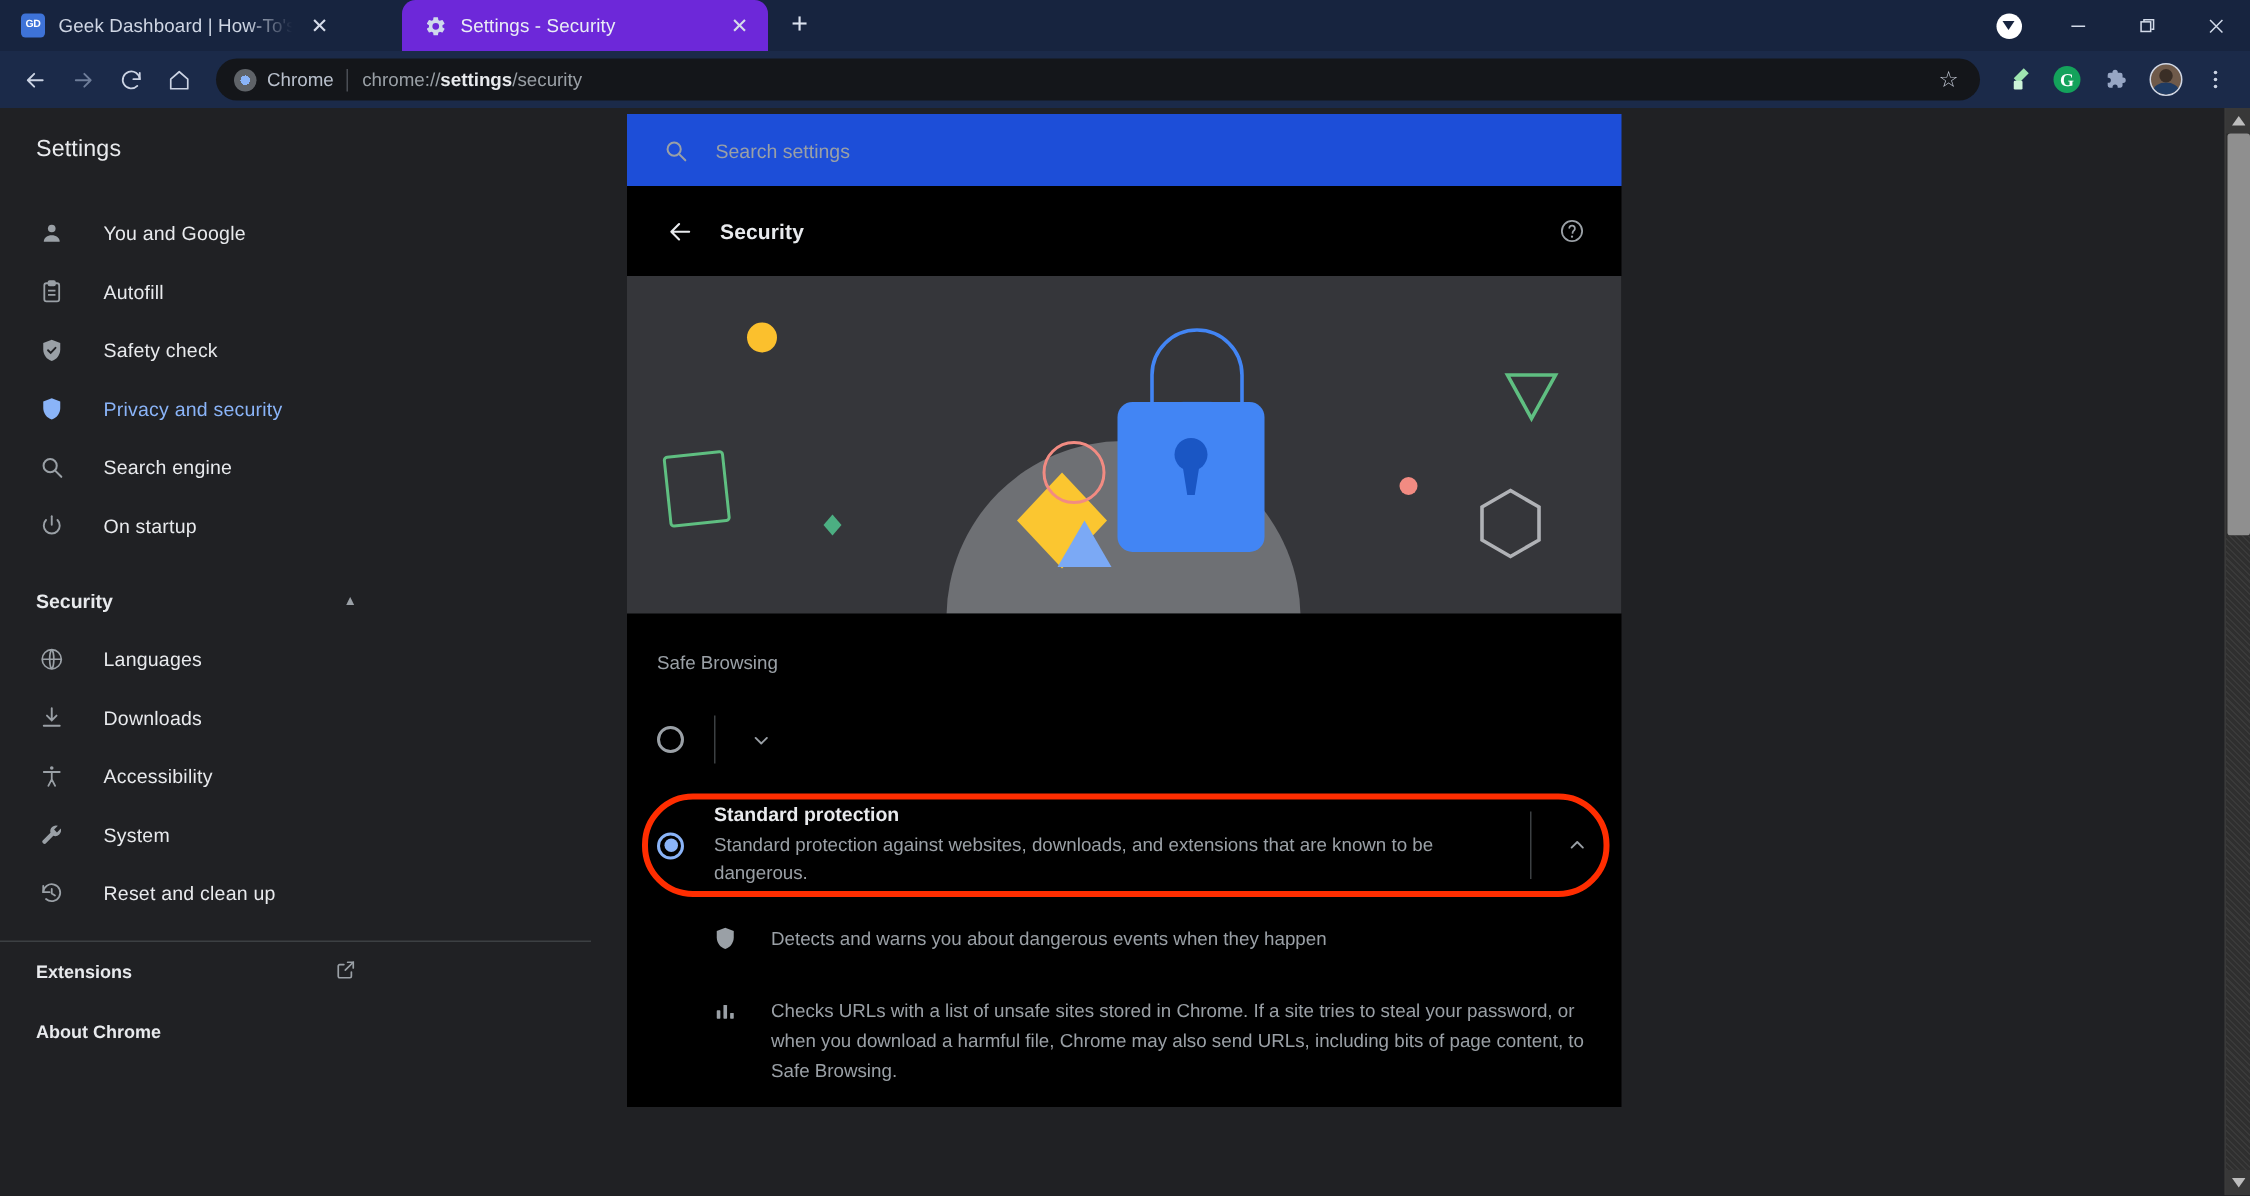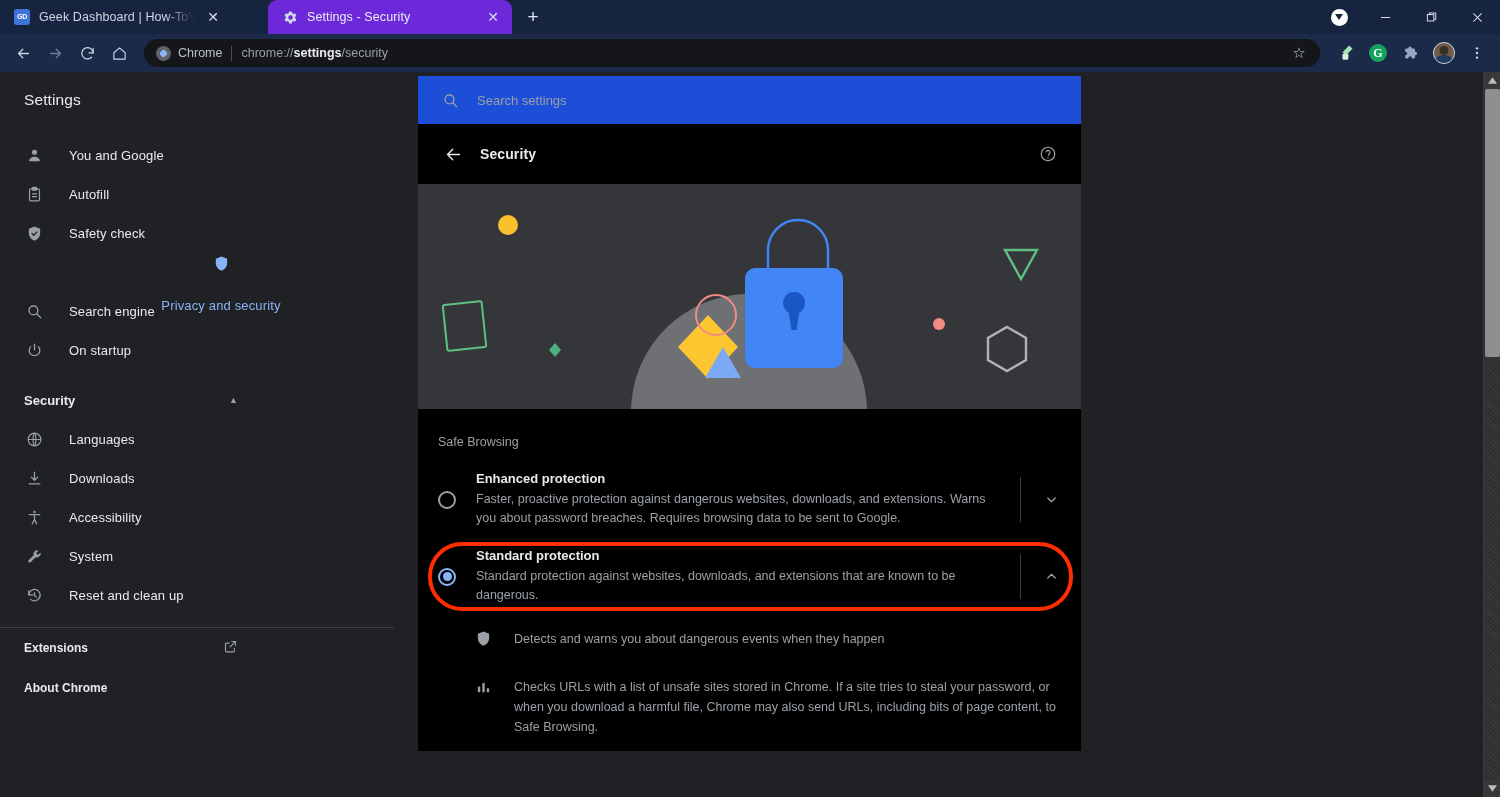--- a/index.html
+++ b/index.html
@@ -132,21 +132,21 @@
     font-size: 15.5px; color: #e8eaed; letter-spacing: 0.1px;
   }
   .nav { padding-top: 8px; }
   .nav-item {
     height: 39px; display: flex; align-items: center; gap: 25px;
     padding-left: 24px; color: #e8eaed; font-size: 13px; font-weight: normal;
     letter-spacing: 0.15px; cursor: default;
   }
   .nav-item .ic { width: 20px; height: 20px; flex: 0 0 20px; color: #9aa0a6;
     display: flex; align-items: center; justify-content: center; }
-  .nav-item.selected { color: #8ab4f8; flex-direction: column; }
+  .nav-item.selected { color: #8ab4f8; }
   .nav-item.selected .ic { color: #8ab4f8; }
   .nav-section {
     height: 40px; display: flex; align-items: center; padding-left: 24px;
     padding-right: 180px; color: #e8eaed; font-size: 13px; font-weight: bold;
     margin-top: 10px; justify-content: space-between;
   }
   .nav-section .caret { color: #9aa0a6; font-size: 9px; }
   .nav-divider { height: 1px; background: #3c4043; margin: 12px 24px 0 0; }
   .nav-flat {
     height: 40px; display: flex; align-items: center; padding-left: 24px;
@@ -537,24 +537,20 @@
               <rect x="327" y="84" width="98" height="100" rx="10" fill="#4285f4"></rect>
               <circle cx="376" cy="119" r="11" fill="#1a56c4"></circle>
               <path d="M370 124h12l-3.5 22h-5z" fill="#1a56c4"></path>
             </svg>
           </div>
 
           <div class="group-label">Safe Browsing</div>
 
           <div class="opt">
             <span class="radio"></span>
-            <div class="opt-text">
-              <div class="opt-title">Enhanced protection</div>
-              <div class="opt-desc">Faster, proactive protection against dangerous websites, downloads, and extensions. Warns you about password breaches. Requires browsing data to be sent to Google.</div>
-            </div>
             <span class="opt-sep"></span>
             <span class="opt-expand">
               <svg width="15" height="15" viewBox="0 0 24 24" fill="none" stroke="currentColor" stroke-width="2" stroke-linecap="round" stroke-linejoin="round">
                   <path d="M6 9.5l6 6 6-6"></path>
                 </svg>
             </span>
           </div>
 
           <div class="opt">
             <span class="radio on"></span>

